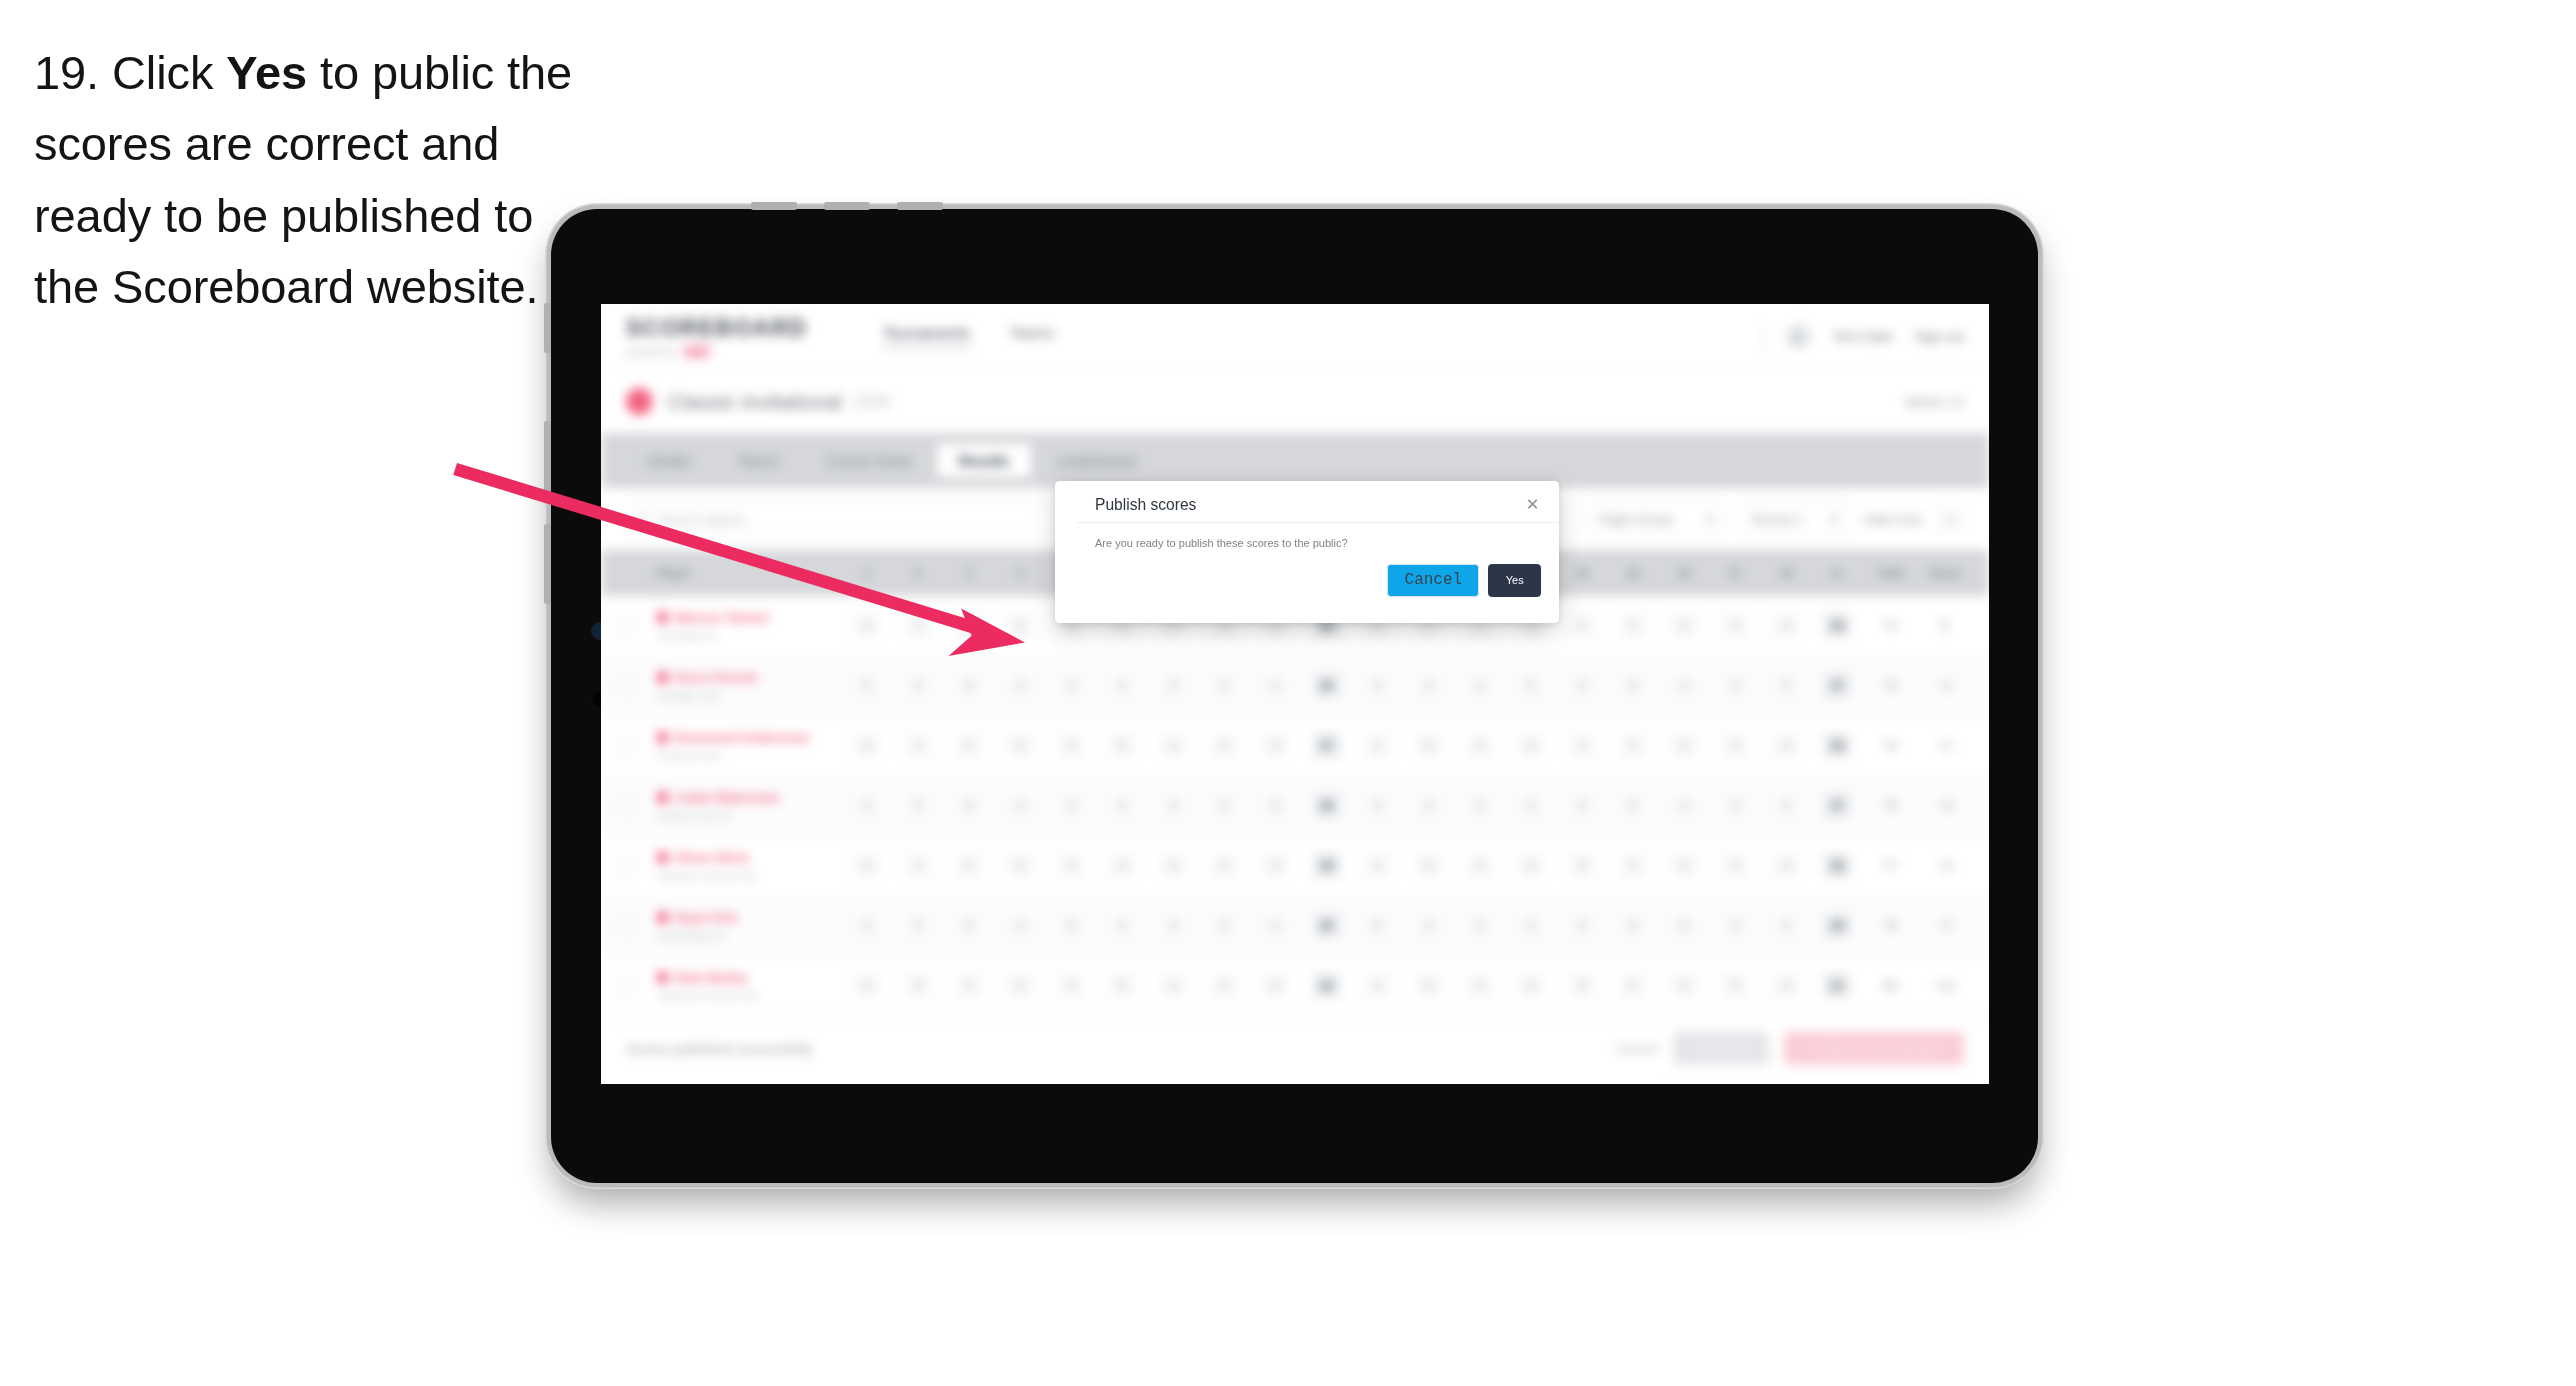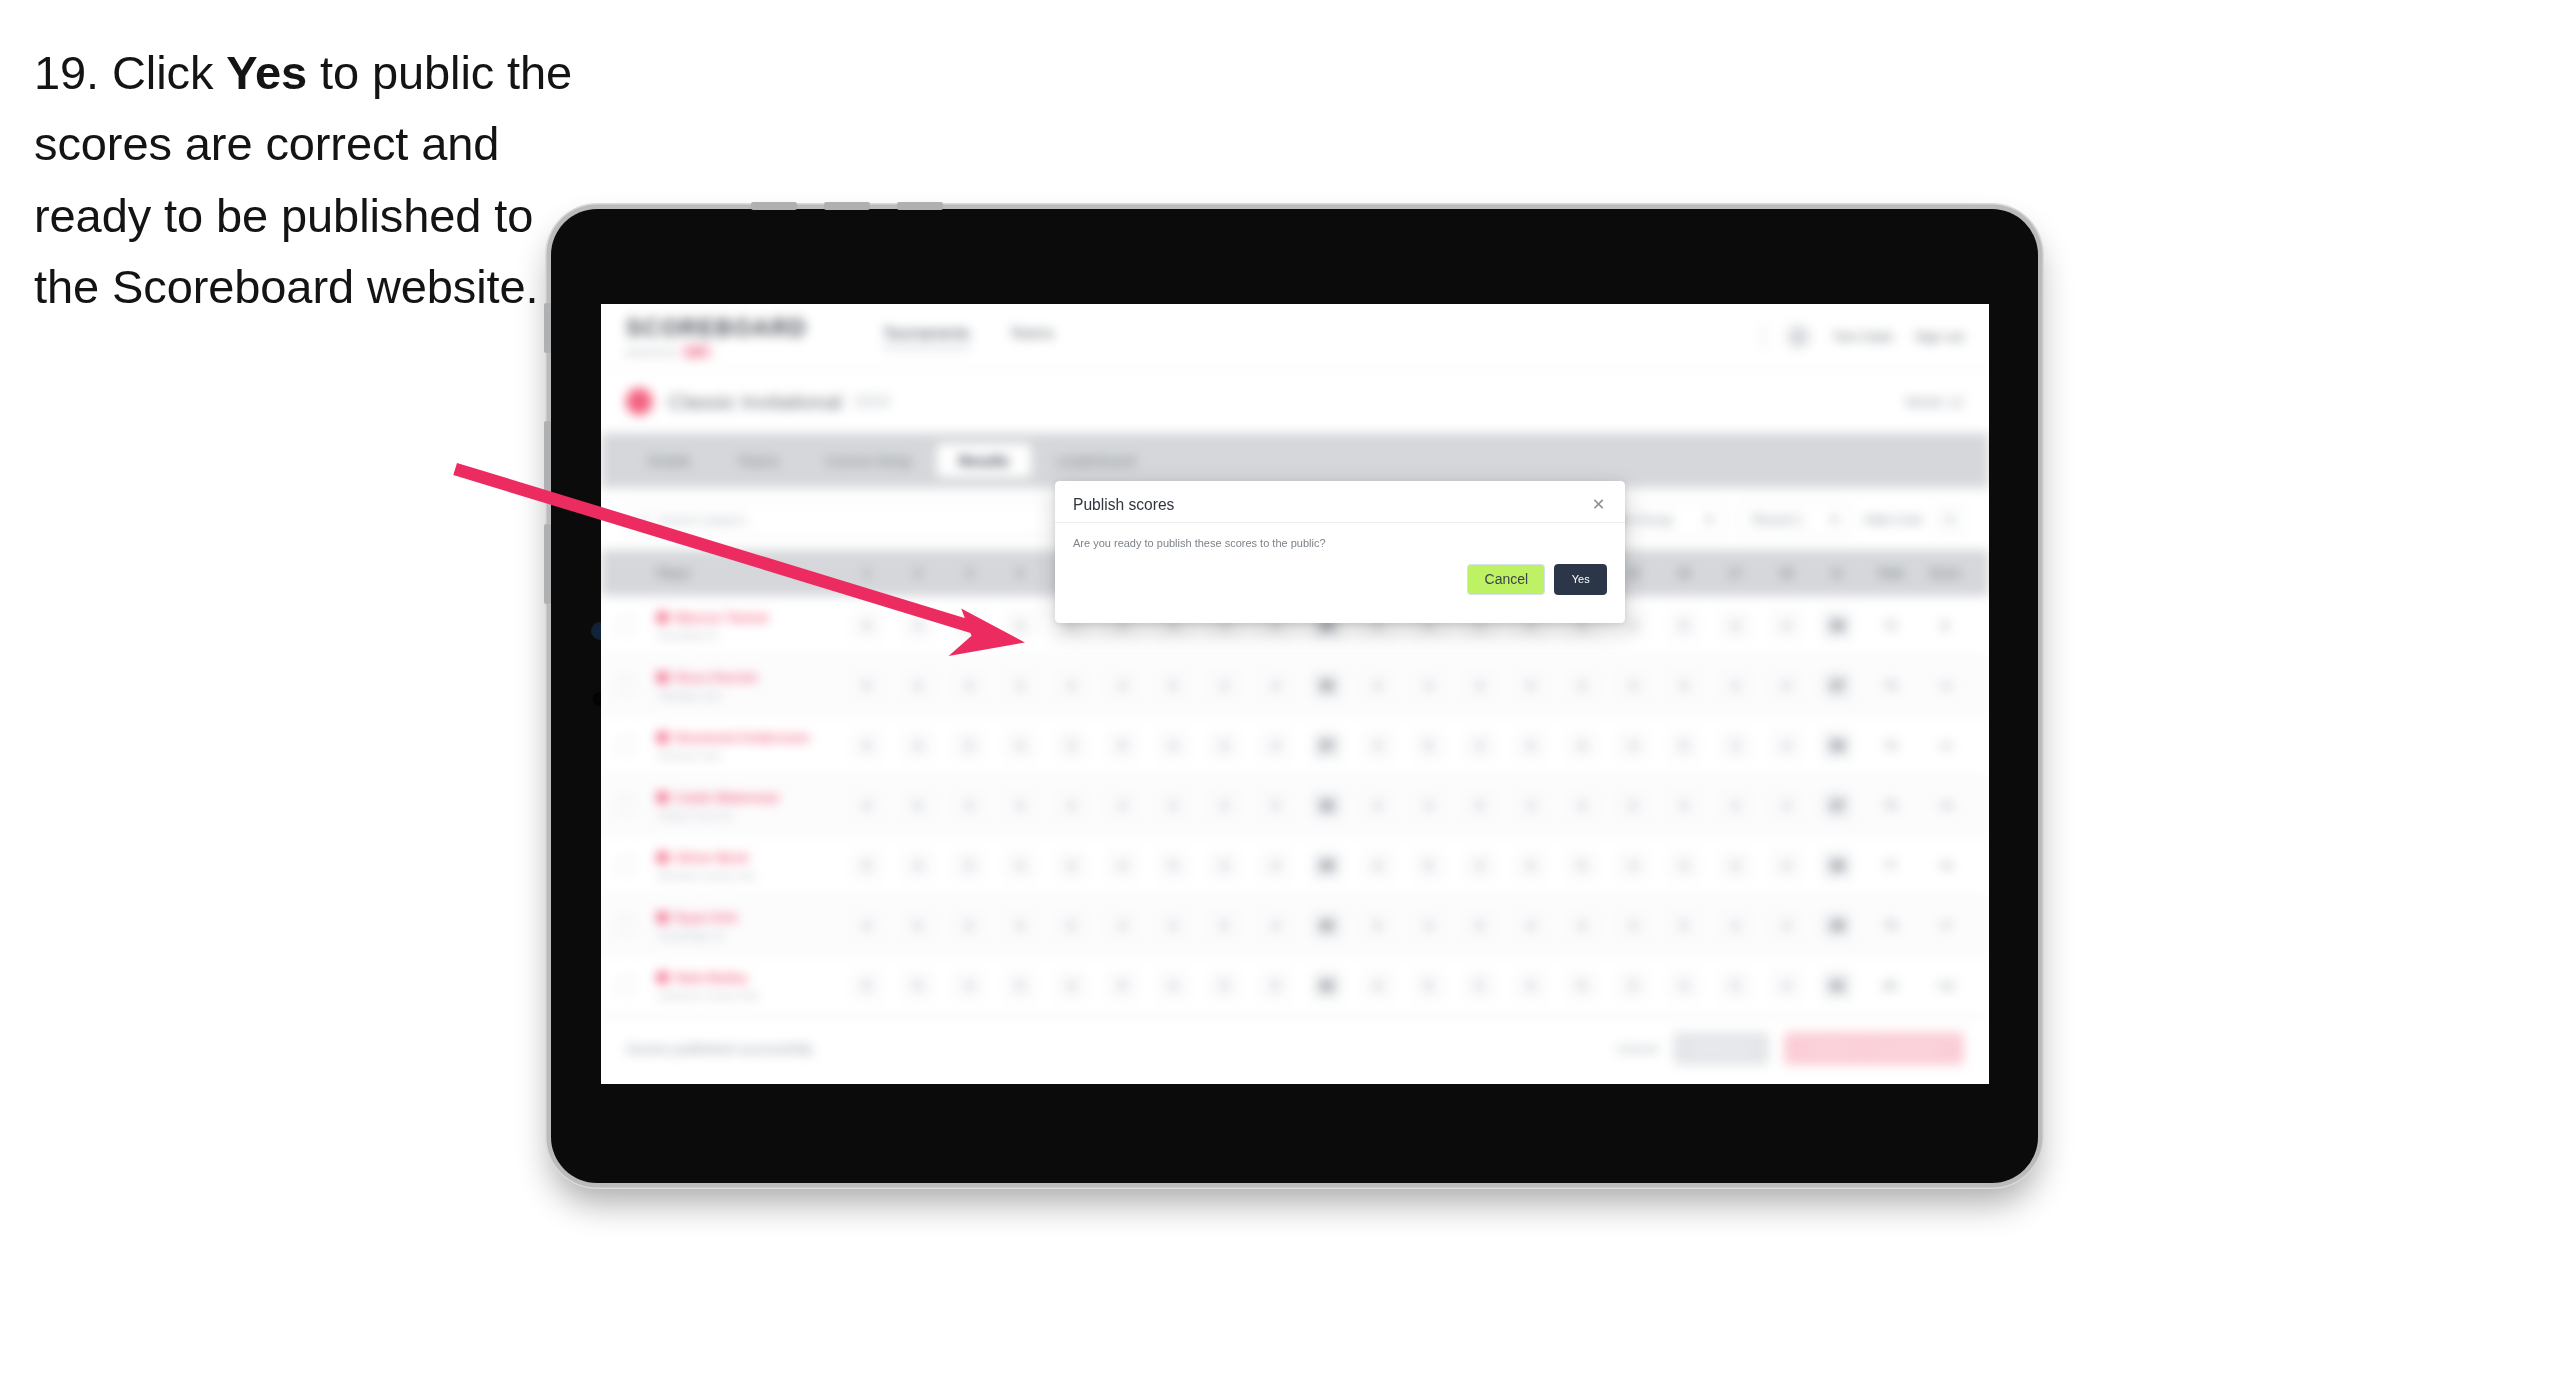--- a/index.html
+++ b/index.html
@@ -220,47 +220,48 @@
   .btn-pink {
     background:#fbcdd6; color:#fde6ea; border:none; border-radius:4.5px;
     padding: 9px 25px; font-size:13.4px;
   }
 
   
   #modal {
     position: absolute;
     left: 454px;
     top: 177px;
-    width: 570px;
+    width: 504px;
     height: 142px;
     background: #ffffff;
     border-radius: 4.5px;
     box-shadow: 0 7.4px 25px rgba(0,0,0,0.18), 0 1.5px 6px rgba(0,0,0,0.10);
     z-index: 5;
+    padding-left: 22px;
   }
   .modal-head {
     display:flex; align-items:flex-start; justify-content:space-between;
     padding: 15px 18px 8.2px 18px;
     border-bottom: 0.7px solid #eceef0;
   }
   .modal-title { font-size: 15.6px; color: #2f3640; font-weight: 400; }
   .modal-close {
     font-size: 16.3px; color:#8d939a; line-height: 1;
     cursor: pointer; padding: 0 1.5px;
   }
   .modal-body { padding: 13.4px 18px 0 18px; }
   .modal-text { font-size: 11px; color:#7c838b; }
   .modal-foot {
     display:flex; justify-content:flex-end; gap:9px;
     padding: 15px 18px 0 18px;
   }
   .btn-cancel {
-    background:#bef264; color:#3b424b;
+    background:#0ea5e9; color:#3b424b;
     border: 0.7px solid #d5e0ef; border-radius: 3.7px;
-    padding: 6.7px 16.3px; font-size: 14px; cursor:pointer;
+    padding: 6.7px 16.3px; font-size: 16px; cursor:pointer;font-family:Liberation Mono, monospace;
   }
   .btn-yes {
     background:#2b3648; color:#ffffff;
     border: 0.7px solid #2b3648; border-radius: 3.7px;
     padding: 6.7px 16.3px; font-size: 11px; cursor:pointer; font-weight:500;
   }
 
   
   #arrow { position:absolute; left:0; top:0; width:2576px; height:1386px; pointer-events:none; z-index: 9;}
 </style>

